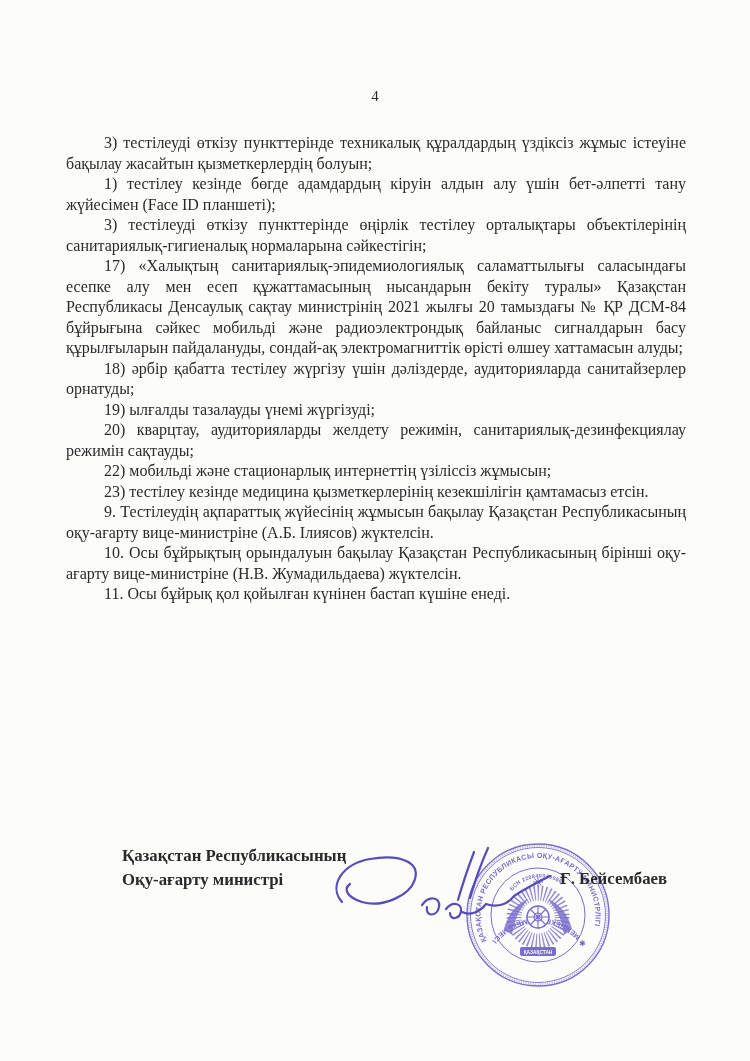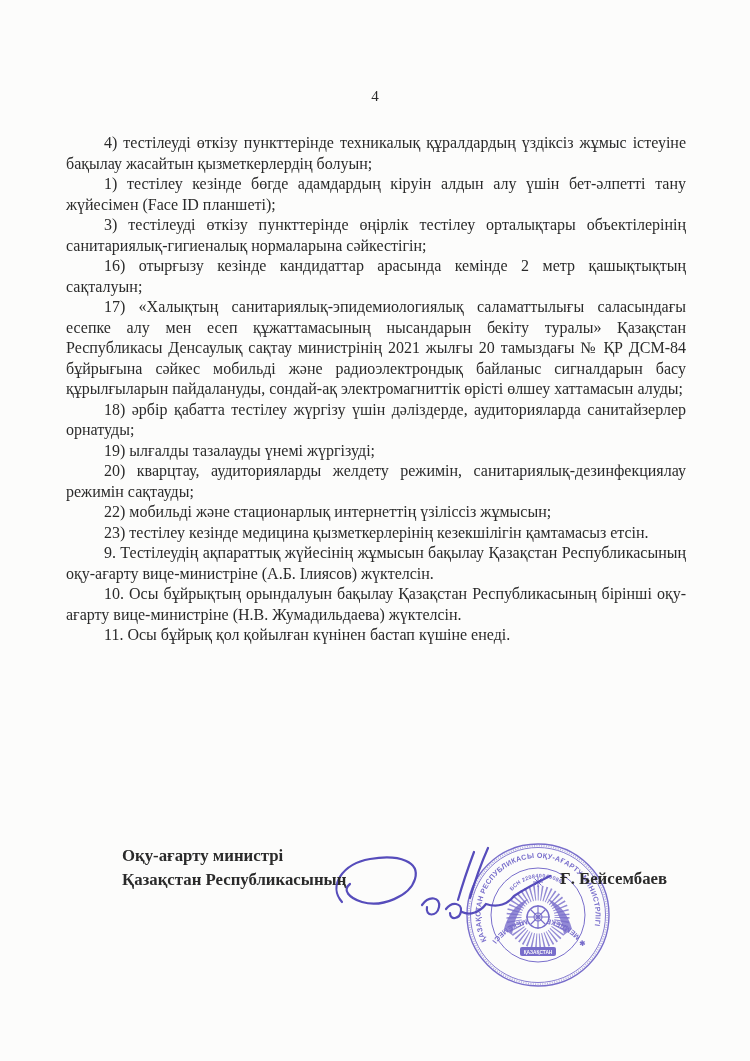--- a/index.html
+++ b/index.html
@@ -34,40 +34,39 @@
   .seal-ring-text { font-family:"Liberation Sans", sans-serif; font-weight:bold; }
 </style>
 </head>
 <body>
 
 <div class="page">
 
   <div class="pageno">4</div>
 
   <main class="doc">
-    <p class="para">4) тестілеуді өткізу пункттерінде техникалық құралдардың үздіксіз жұмыс істеуіне бақылау жасайтын қызметкерлердің болуын;</p>
+    <p class="para">3) тестілеуді өткізу пункттерінде техникалық құралдардың үздіксіз жұмыс істеуіне бақылау жасайтын қызметкерлердің болуын;</p>
     <p class="para">1) тестілеу кезінде бөгде адамдардың кіруін алдын алу үшін бет-әлпетті тану жүйесімен (Face ID планшеті);</p>
     <p class="para">3) тестілеуді өткізу пункттерінде өңірлік тестілеу орталықтары объектілерінің санитариялық-гигиеналық нормаларына сәйкестігін;</p>
-    <p class="para">16) отырғызу кезінде кандидаттар арасында кемінде 2 метр қашықтықтың сақталуын;</p>
     <p class="para">17) «Халықтың санитариялық-эпидемиологиялық саламаттылығы саласындағы есепке алу мен есеп құжаттамасының нысандарын бекіту туралы» Қазақстан Республикасы Денсаулық сақтау министрінің 2021 жылғы 20 тамыздағы № ҚР ДСМ-84 бұйрығына сәйкес мобильді және радиоэлектрондық байланыс сигналдарын басу құрылғыларын пайдалануды, сондай-ақ электромагниттік өрісті өлшеу хаттамасын алуды;</p>
     <p class="para">18) әрбір қабатта тестілеу жүргізу үшін дәліздерде, аудиторияларда санитайзерлер орнатуды;</p>
     <p class="para">19) ылғалды тазалауды үнемі жүргізуді;</p>
     <p class="para">20) кварцтау, аудиторияларды желдету режимін, санитариялық-дезинфекциялау режимін сақтауды;</p>
     <p class="para">22) мобильді және стационарлық интернеттің үзіліссіз жұмысын;</p>
     <p class="para">23) тестілеу кезінде медицина қызметкерлерінің кезекшілігін қамтамасыз етсін.</p>
     <p class="para">9. Тестілеудің ақпараттық жүйесінің жұмысын бақылау Қазақстан Республикасының оқу-ағарту вице-министріне (А.Б. Ілиясов) жүктелсін.</p>
     <p class="para">10. Осы бұйрықтың орындалуын бақылау Қазақстан Республикасының бірінші оқу-ағарту вице-министріне (Н.В. Жумадильдаева) жүктелсін.</p>
     <p class="para">11. Осы бұйрық қол қойылған күнінен бастап күшіне енеді.</p>
   </main>
 
   <div class="sig-area">
 
     <div class="sig-left">
+      <div>Қазақстан Республикасының</div>
       <div>Оқу-ағарту министрі</div>
-      <div>Қазақстан Республикасының</div>
     </div>
 
     <div class="sig-name">Ғ. Бейсембаев</div>
 
     <svg class="sig-svg" width="245" height="115" viewBox="0 0 245 115">
       <g fill="none" stroke="#4e43b8" stroke-width="2.2" stroke-linecap="round" opacity="0.95">
         <path d="M 20,60 C 6,44 20,22 48,17 C 78,12 98,20 93,37 C 88,54 60,66 40,60 C 27,56 20,48 28,42"></path>
         <path d="M 152,10 C 146,26 140,44 136,58"></path>
         <path d="M 166,6 C 158,24 152,42 148,56"></path>
         <path d="M 100,63 C 107,53 119,55 117,65 C 115,75 103,75 105,65"></path>

